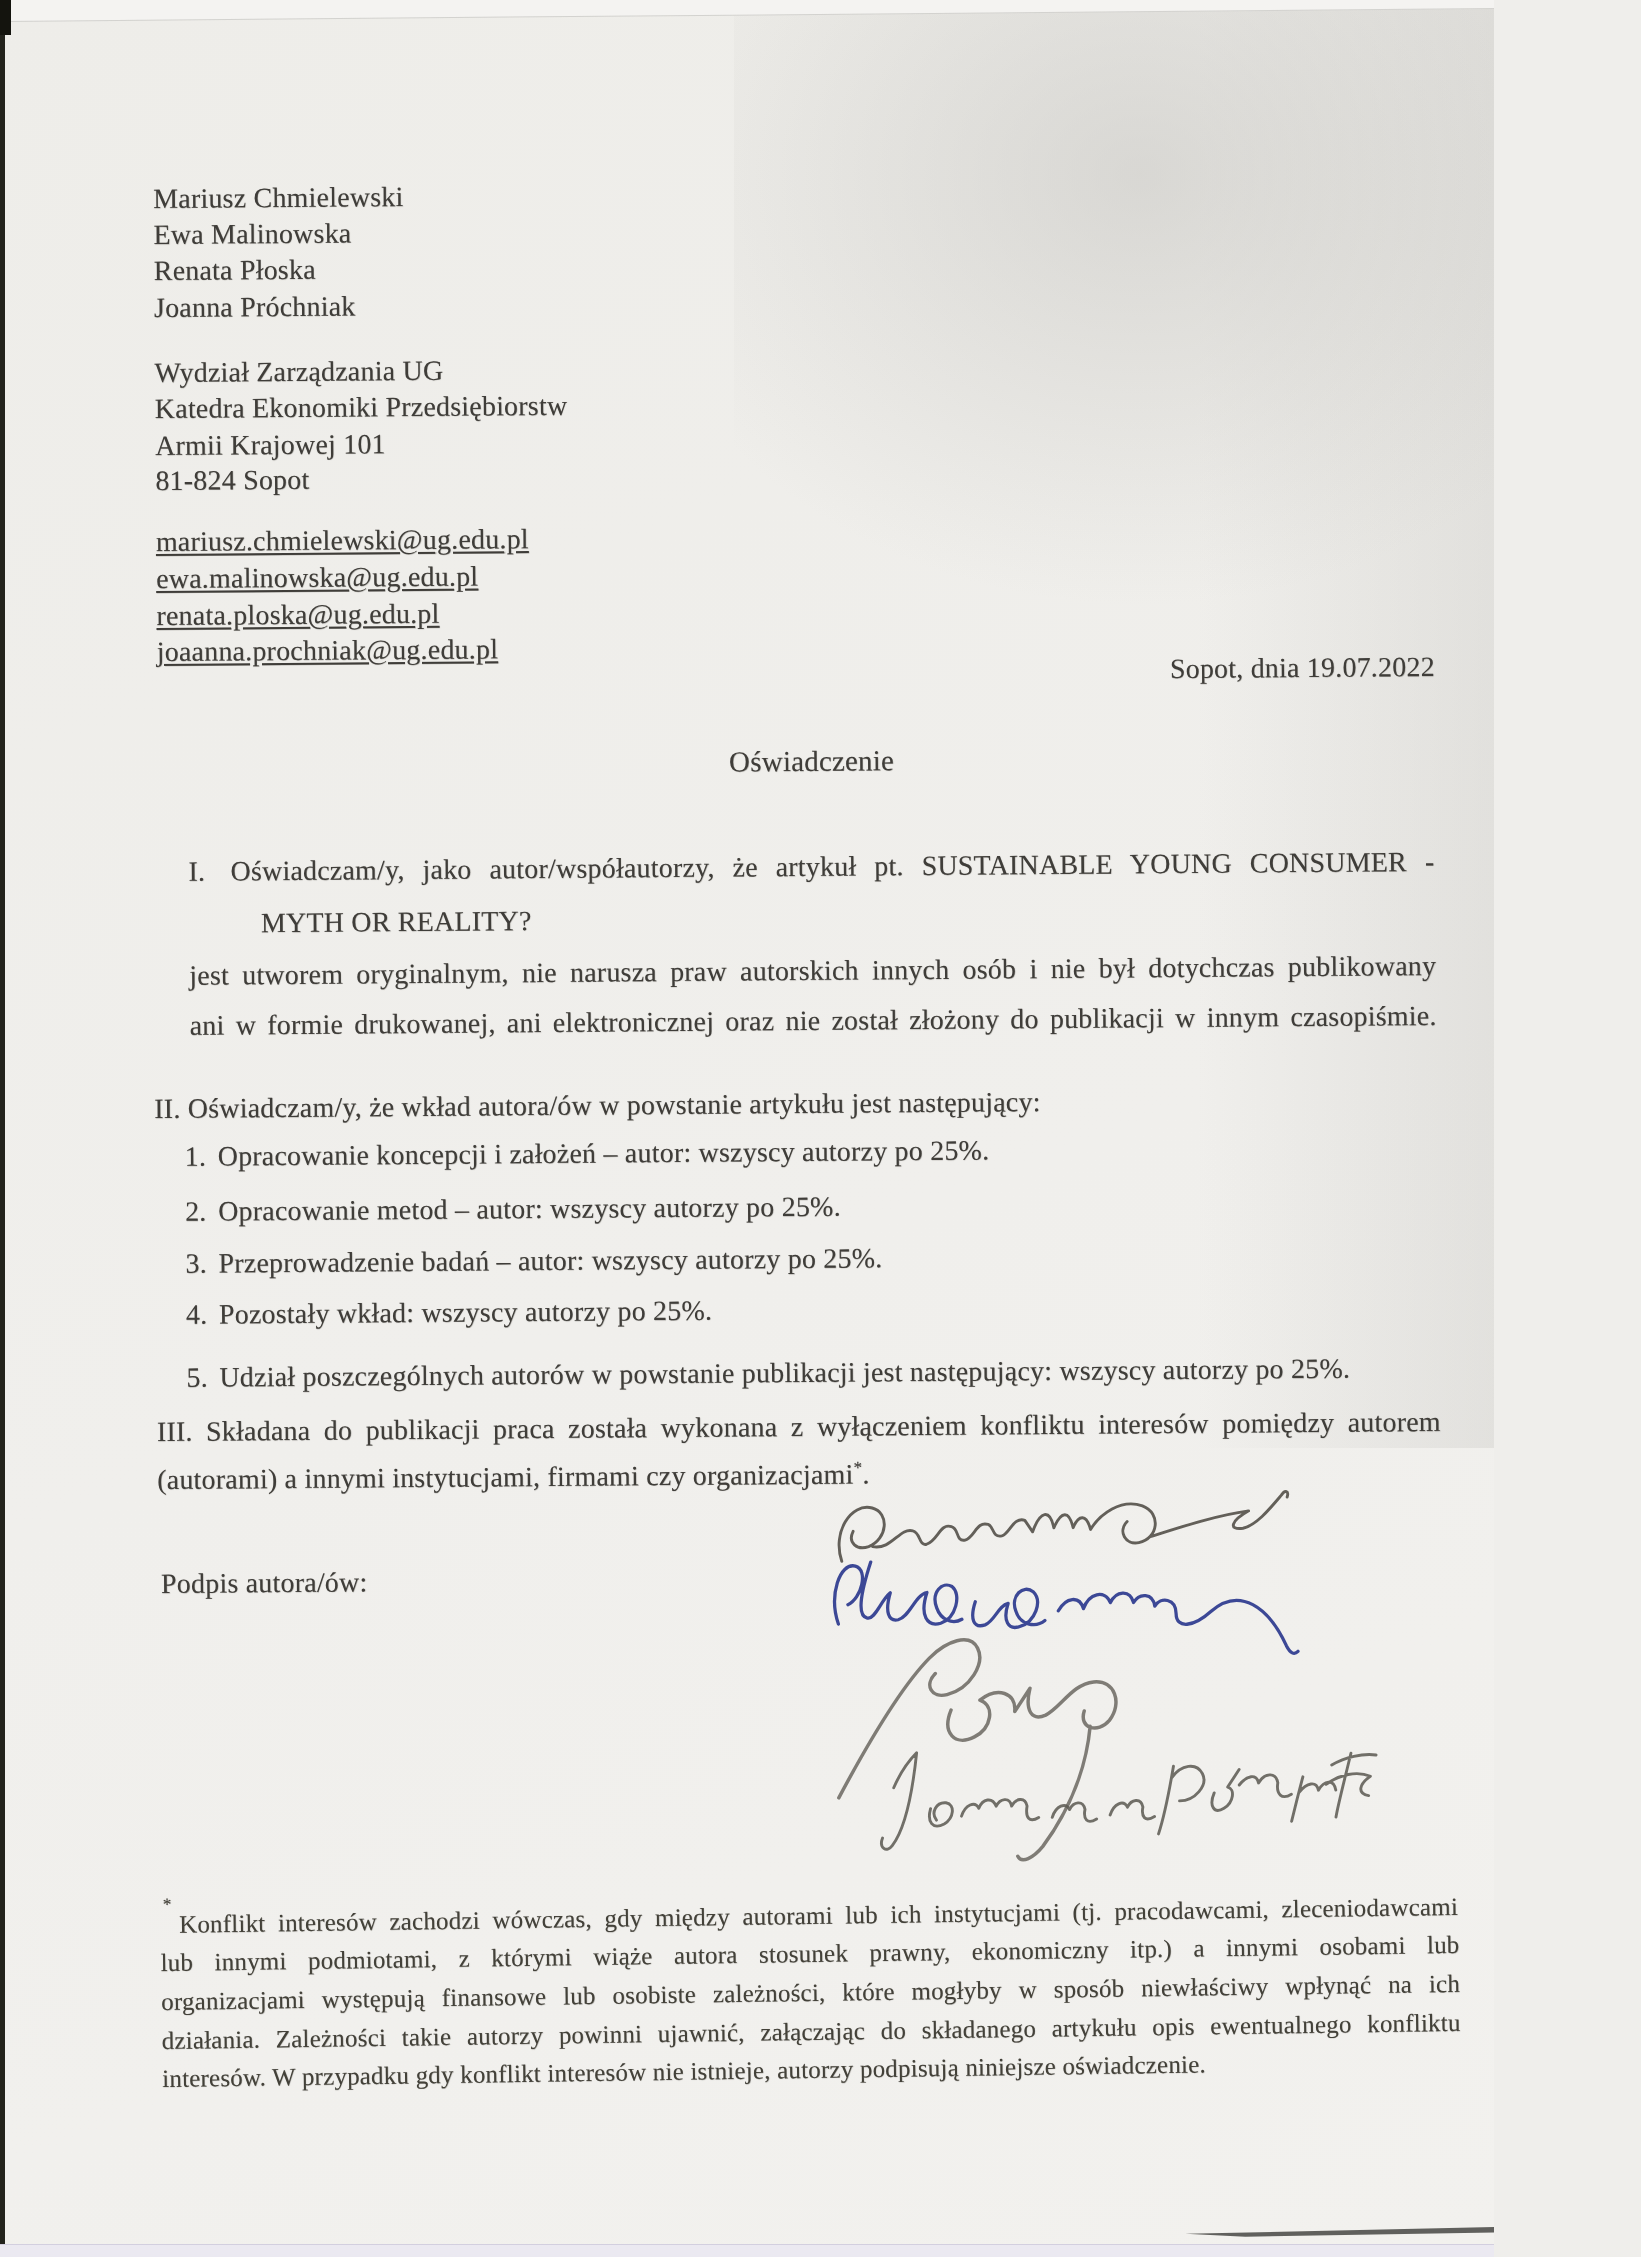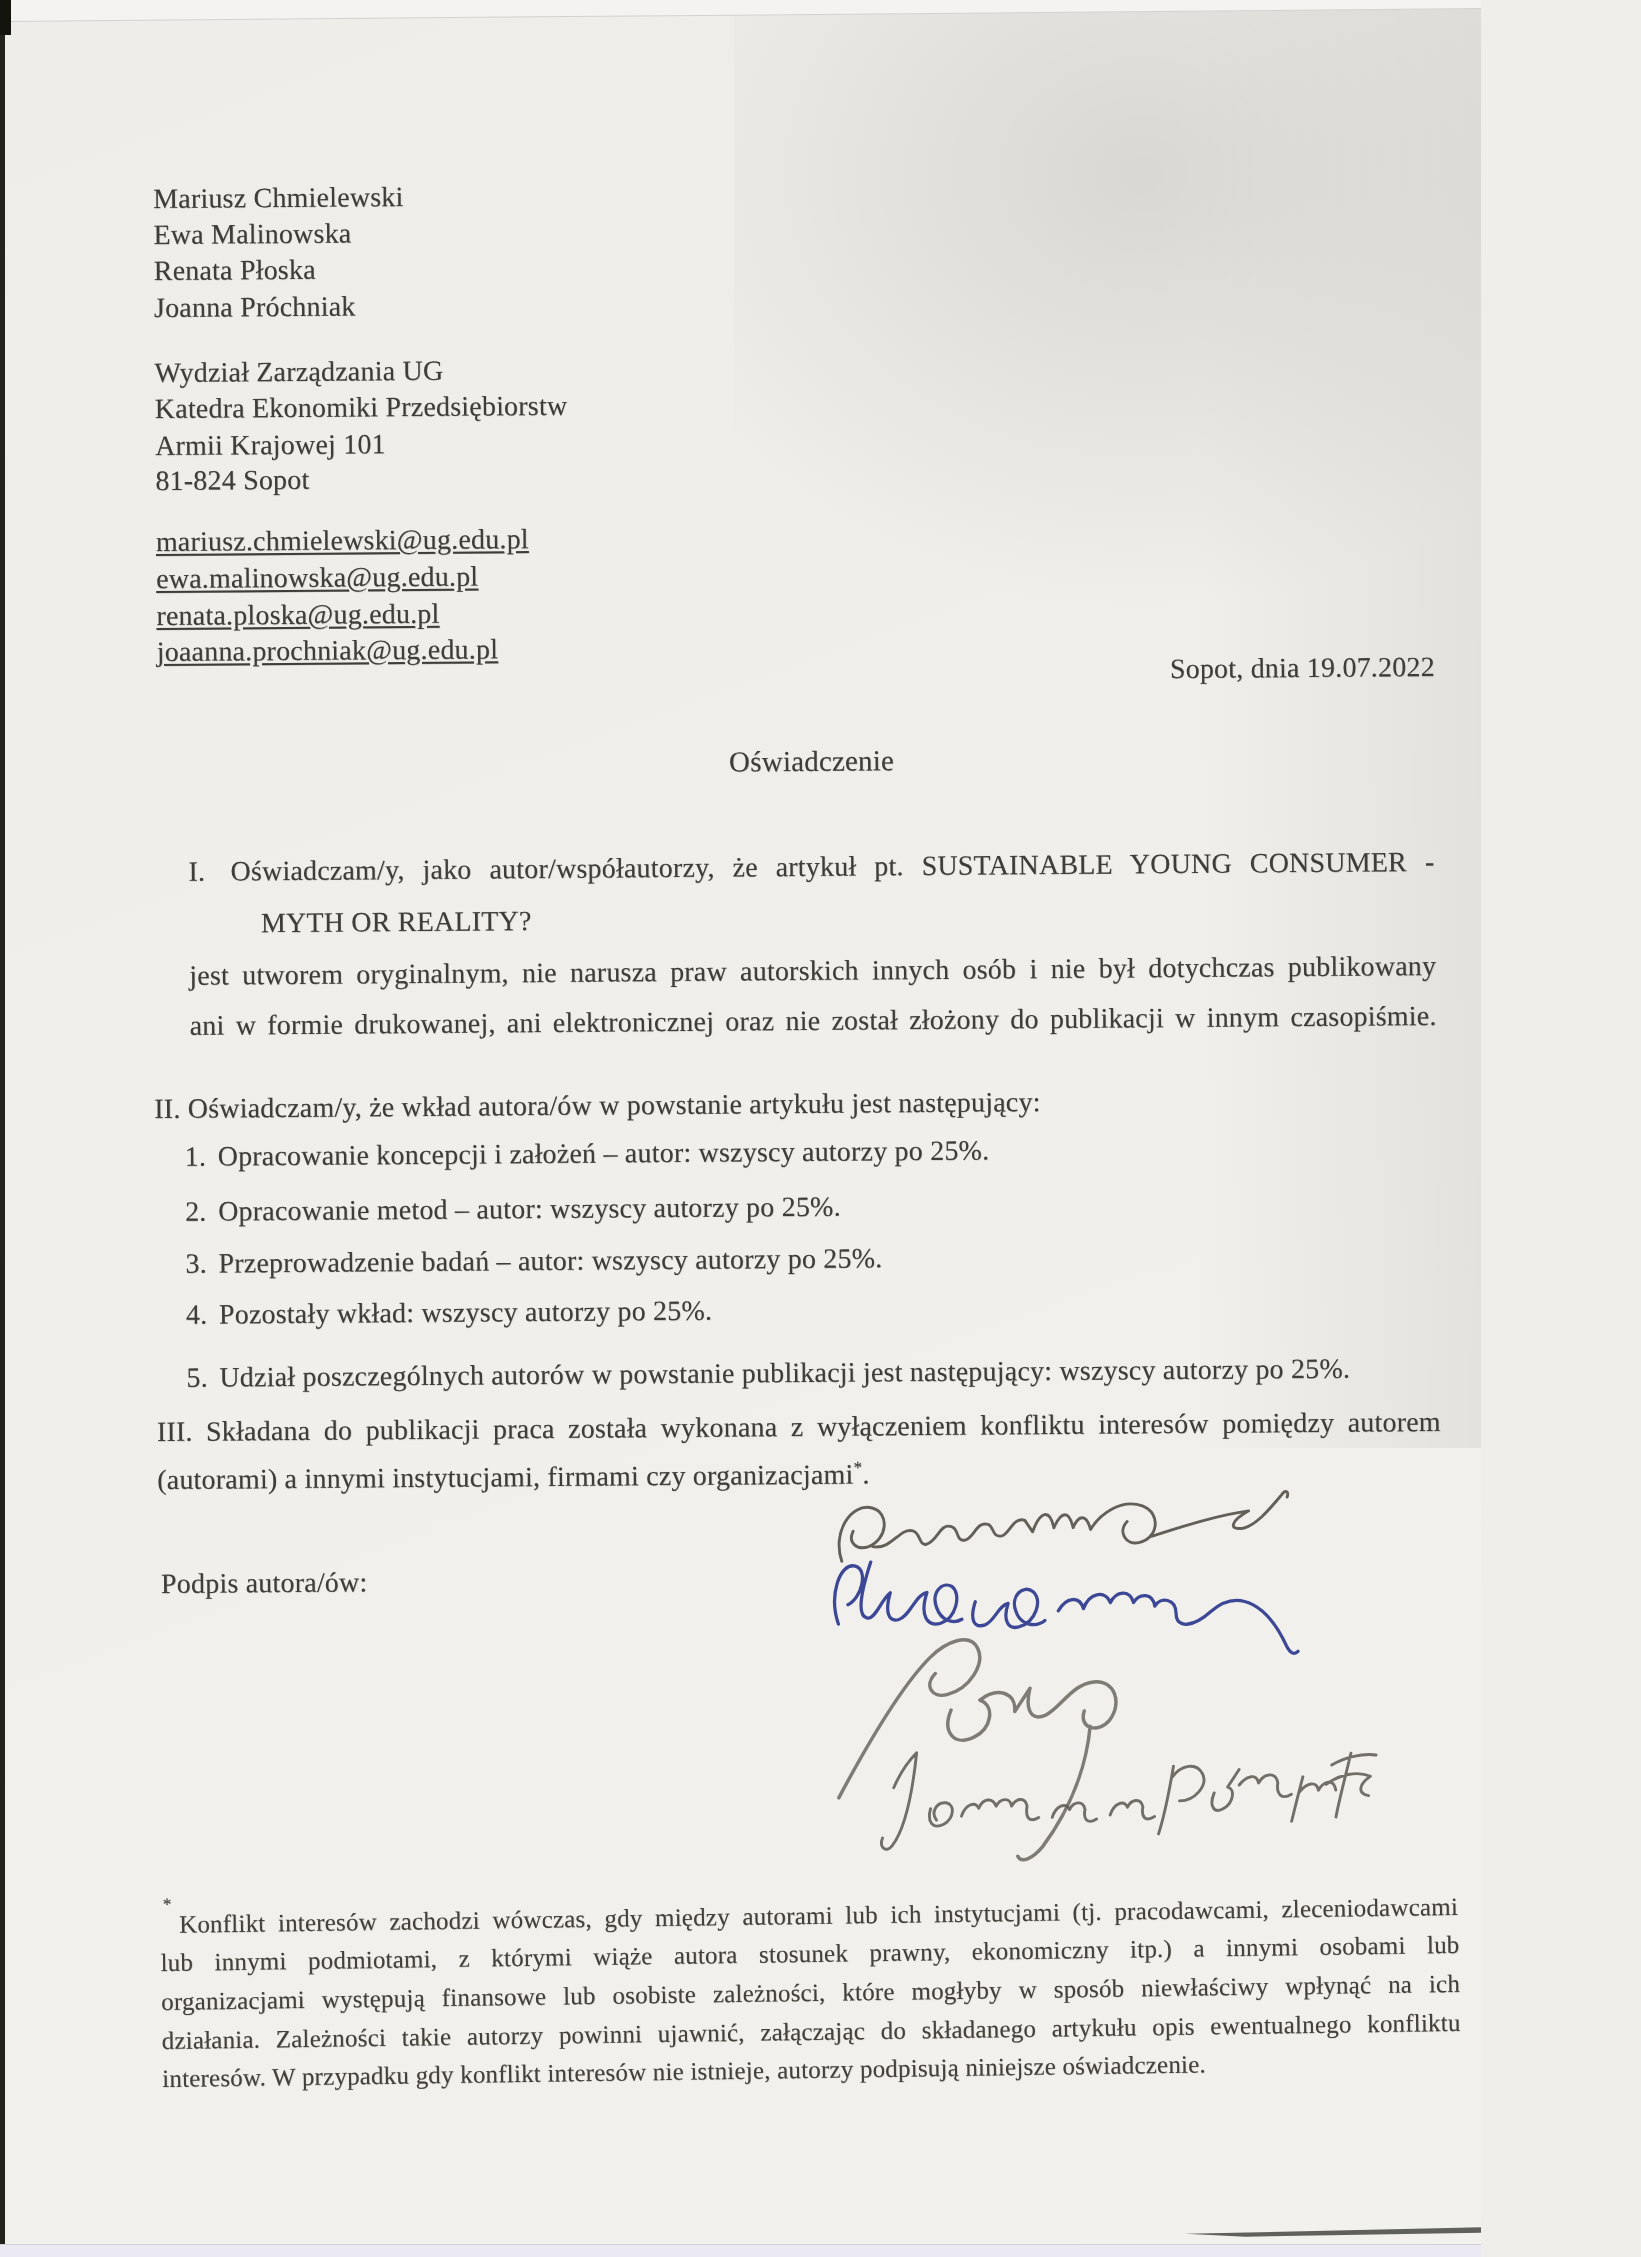--- a/index.html
+++ b/index.html
@@ -1,19 +1,19 @@
 <!DOCTYPE html>
 <html><head>
 <meta charset="utf-8">
 <style>
   html,body{margin:0;padding:0;}
   body{width:1641px;height:2257px;overflow:hidden;background:#efeeeb;}
   .scan{position:relative;width:1481px;height:2257px;overflow:hidden;
         background:linear-gradient(160deg,#eeede9 0%,#f0efec 55%,#f2f1ee 100%);
-        font-family:"Liberation Serif","DejaVu Serif",serif;}
+        font-family:"Liberation Serif","DejaVu Serif",serif;padding-left:13px;}
   
   .shade{position:absolute;left:734px;top:0;width:842px;height:1448px;pointer-events:none;
          background:
            radial-gradient(ellipse 734px 599px at 406px 174px, rgba(194,193,189,0.50), rgba(194,193,189,0) 72%),
            linear-gradient(to right, rgba(198,197,193,0) 55%, rgba(196,195,191,0.38) 96%);}
   .top-strip{position:absolute;left:4.8px;top:0;width:1637px;height:21px;background:#f4f3f1;
              border-bottom:1px solid rgba(150,148,143,0.35);transform:rotate(-0.5deg);transform-origin:0 0;}
   .right-strip{position:absolute;left:1576px;top:0;width:66px;height:2257px;background:#f3f2f0;
                border-left:1.9px solid rgba(200,198,194,0.8);}
   .right-line{position:absolute;left:1603px;top:0;width:1.9px;height:2257px;background:rgba(205,204,200,0.8);}

